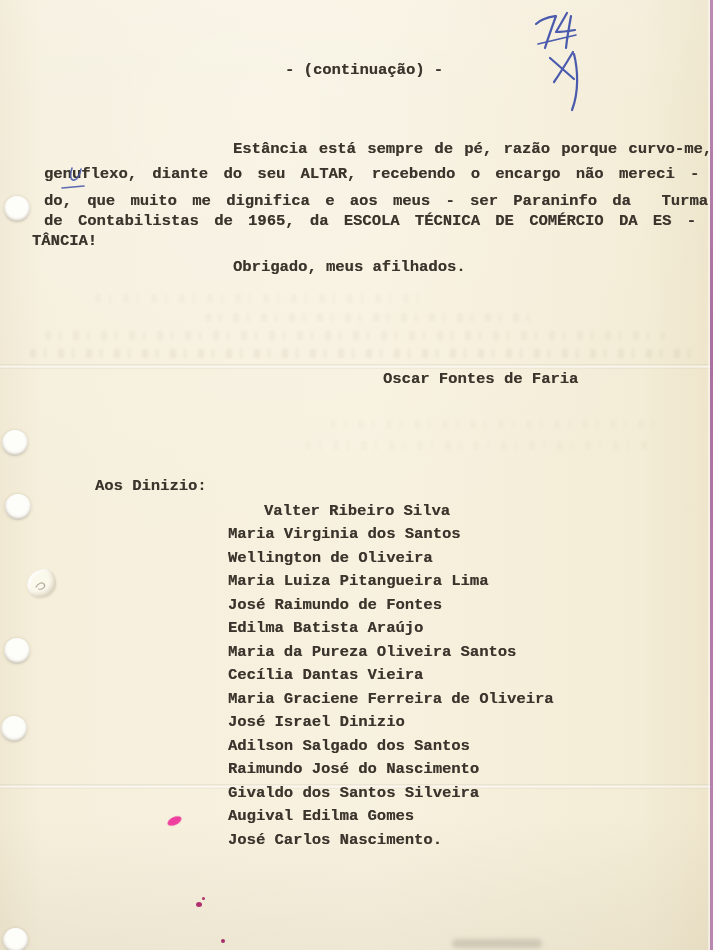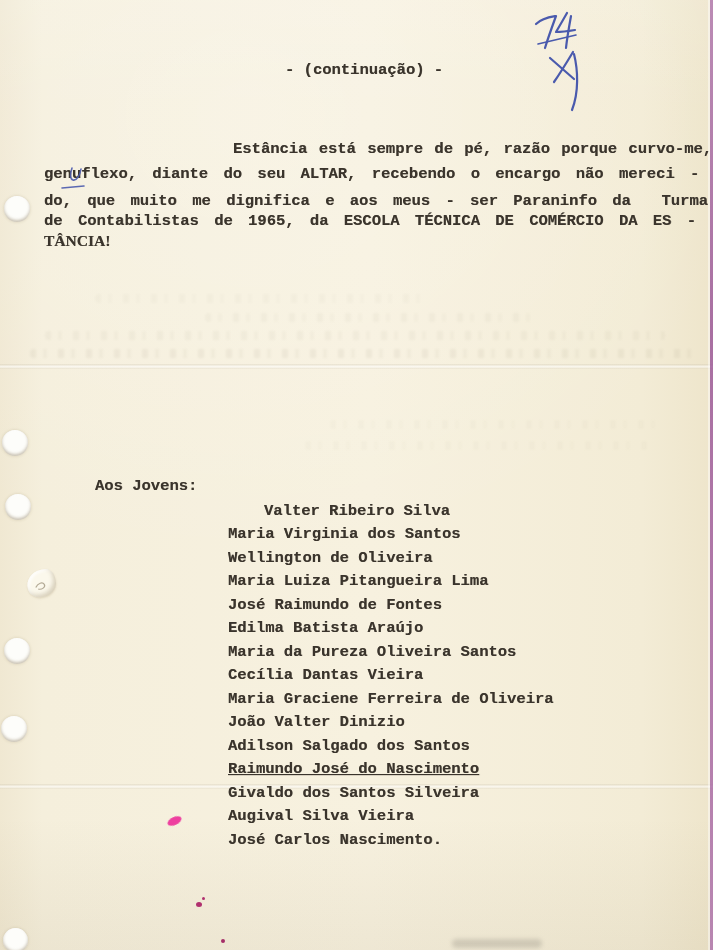--- a/index.html
+++ b/index.html
@@ -51,42 +51,44 @@
   <div class="crease" style="top:364px;"></div>
   <div class="crease" style="top:784px;"></div>
 
   <div class="tw" style="left:285px;top:60px;">- (continuação) -</div>
 
   <div>
     <div class="tw" style="left:233px;top:139px;word-spacing:2px;">Estância está sempre de pé, razão porque curvo-me,</div>
     <div class="tw just" style="left:44px;top:164px;">genuflexo, diante do seu ALTAR, recebendo o encargo não mereci -</div>
     <div class="tw just" style="left:44px;top:191px;">do, que muito me dignifica e aos meus - ser Paraninfo da  Turma</div>
     <div class="tw just" style="left:44px;top:211px;">de Contabilistas de 1965, da ESCOLA TÉCNICA DE COMÉRCIO DA ES -</div>
-    <div class="tw" style="left:44px;top:231px;font-family:Liberation Serif, serif;">TÂNCIA!</div>
+    <div class="tw" style="left:32px;top:231px;">TÂNCIA!</div>
   </div>
 
+  <div class="tw" style="left:233px;top:257px;">Obrigado, meus afilhados.</div>
 
+  <div class="tw" style="left:383px;top:369px;">Oscar Fontes de Faria</div>
 
-  <div class="tw" style="left:95px;top:476px;">Aos Jovens:</div>
+  <div class="tw" style="left:95px;top:476px;">Aos Dinizio:</div>
 
   <div>
     <div class="tw" style="left:228px;top:501px;margin-left:36px;">Valter Ribeiro Silva</div>
     <div class="tw" style="left:228px;top:524px;">Maria Virginia dos Santos</div>
     <div class="tw" style="left:228px;top:548px;">Wellington de Oliveira</div>
     <div class="tw" style="left:228px;top:571px;">Maria Luiza Pitangueira Lima</div>
     <div class="tw" style="left:228px;top:595px;">José Raimundo de Fontes</div>
     <div class="tw" style="left:228px;top:618px;">Edilma Batista Araújo</div>
     <div class="tw" style="left:228px;top:642px;">Maria da Pureza Oliveira Santos</div>
     <div class="tw" style="left:228px;top:665px;text-align:right;">Cecília Dantas Vieira</div>
     <div class="tw" style="left:228px;top:689px;">Maria Graciene Ferreira de Oliveira</div>
-    <div class="tw" style="left:228px;top:712px;">João Valter Dinizio</div>
+    <div class="tw" style="left:228px;top:712px;">José Israel Dinizio</div>
     <div class="tw" style="left:228px;top:736px;">Adilson Salgado dos Santos</div>
-    <div class="tw" style="left:228px;top:759px;text-decoration:underline;">Raimundo José do Nascimento</div>
+    <div class="tw" style="left:228px;top:759px;">Raimundo José do Nascimento</div>
     <div class="tw" style="left:228px;top:783px;">Givaldo dos Santos Silveira</div>
-    <div class="tw" style="left:228px;top:806px;">Augival Silva Vieira</div>
+    <div class="tw" style="left:228px;top:806px;">Augival Edilma Gomes</div>
     <div class="tw" style="left:228px;top:830px;">José Carlos Nascimento.</div>
   </div>
 
   <svg class="pen" style="left:520px;top:2px;width:80px;height:112px;" viewBox="0 0 80 112" role="img" aria-label="74/X">
     <path d="M16,22 C22,16 30,15 36,14 C32,25 28,36 25,46"></path>
     <path d="M47,11 C43,18 39,25 36,30 C42,30 49,29 55,28"></path>
     <path d="M51,14 C49,25 47,36 46,46"></path>
     <path d="M18,42 L56,33" class="thin"></path>
     <path d="M30,56 C38,63 46,70 54,77"></path>
     <path d="M53,50 C47,60 41,70 34,80"></path>

